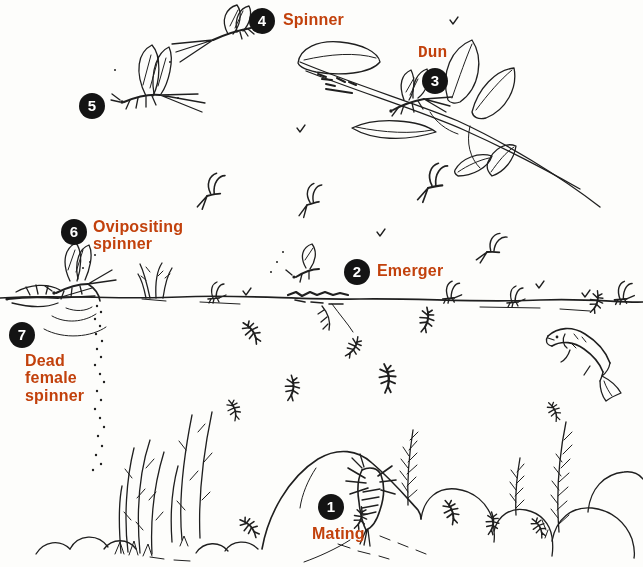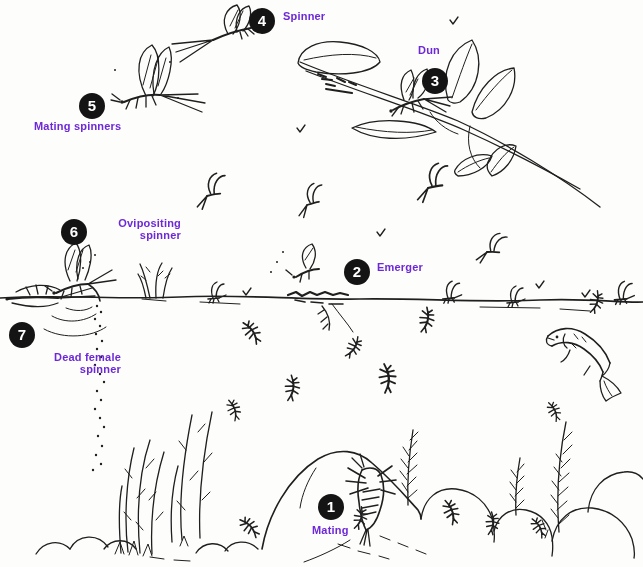--- a/index.html
+++ b/index.html
@@ -20,25 +20,25 @@
   svg.illu .w22{stroke-width:2.2;}
   svg.illu .thin{stroke-width:1;}
   svg.illu .f{fill:#1f1f1f;stroke:none;}
   .badge{
     position:absolute;width:26px;height:26px;border-radius:50%;
     background:#141414;color:#ffffff;
     font-weight:bold;font-size:15px;line-height:26px;text-align:center;
     letter-spacing:0;
   }
   .lbl{
-    position:absolute;color:#6d28d9;font-weight:bold;
-    font-size:11px;line-height:1.08;white-space:pre-line;
+    position:absolute;color:#c2410c;font-weight:bold;
+    font-size:16px;line-height:1.08;white-space:pre-line;
     letter-spacing:.2px;
   }
-  .lbl.center{text-align:right;}
+  .lbl.center{text-align:left;}
 </style>
 </head>
 <body>
 
 <div id="stage">
 
   <svg class="illu" width="643" height="567" viewBox="0 0 643 567">
     <defs>
       <g id="mayfly-s">
         <path class="w16" d="M0 0 C4 -1 8 -2 11 -2"></path>
@@ -285,27 +285,26 @@
     </g>
   </svg>
 
   <div class="badge" style="left:318px;top:494px;">1</div>
   <div class="lbl" style="left:312px;top:525px;">Mating</div>
 
   <div class="badge" style="left:344px;top:259px;">2</div>
   <div class="lbl" style="left:377px;top:262px;text-align:right;">Emerger</div>
 
   <div class="badge" style="left:422px;top:68px;">3</div>
-  <div class="lbl" style="left:418px;top:45px;">Dun</div>
+  <div class="lbl" style="left:418px;top:45px;font-family:Liberation Mono, monospace;">Dun</div>
 
   <div class="badge" style="left:249px;top:8px;">4</div>
   <div class="lbl" style="left:283px;top:11px;">Spinner</div>
 
   <div class="badge" style="left:79px;top:93px;">5</div>
-  <div class="lbl" style="left:34px;top:121px;">Mating spinners</div>
 
   <div class="badge" style="left:61px;top:219px;">6</div>
   <div class="lbl center" style="left:93px;top:218px;width:88px;">Ovipositing
 spinner</div>
 
   <div class="badge" style="left:9px;top:322px;">7</div>
   <div class="lbl center" style="left:1px;top:352px;width:96px;padding-left:24px;">Dead female
 spinner</div>
 
 </div>

